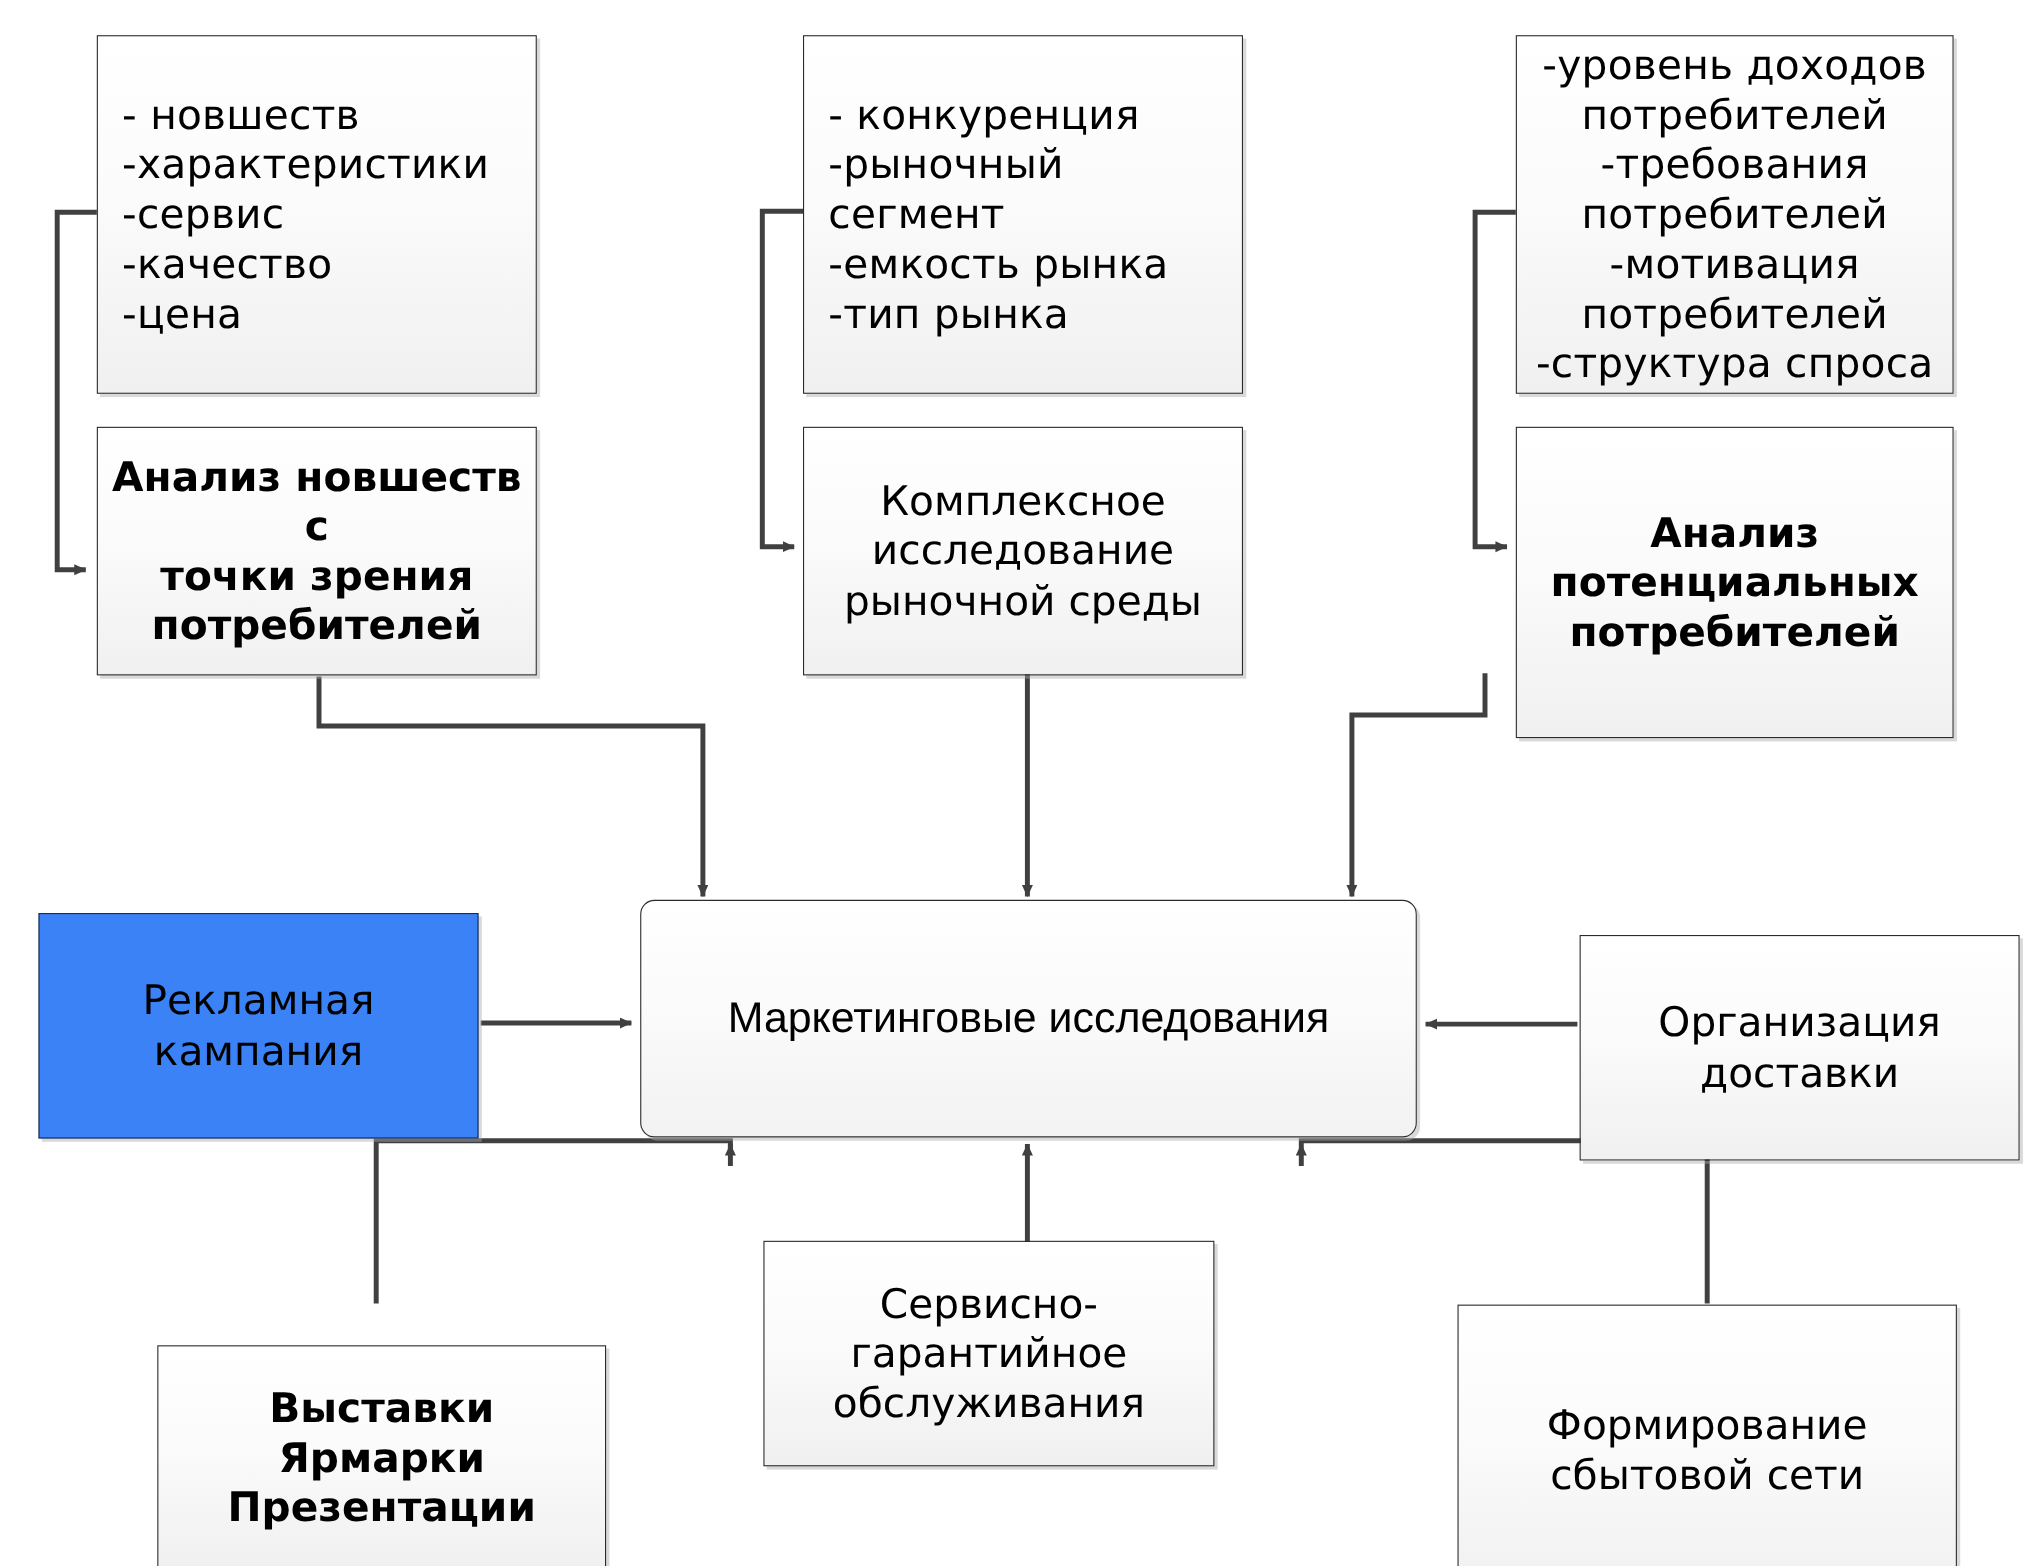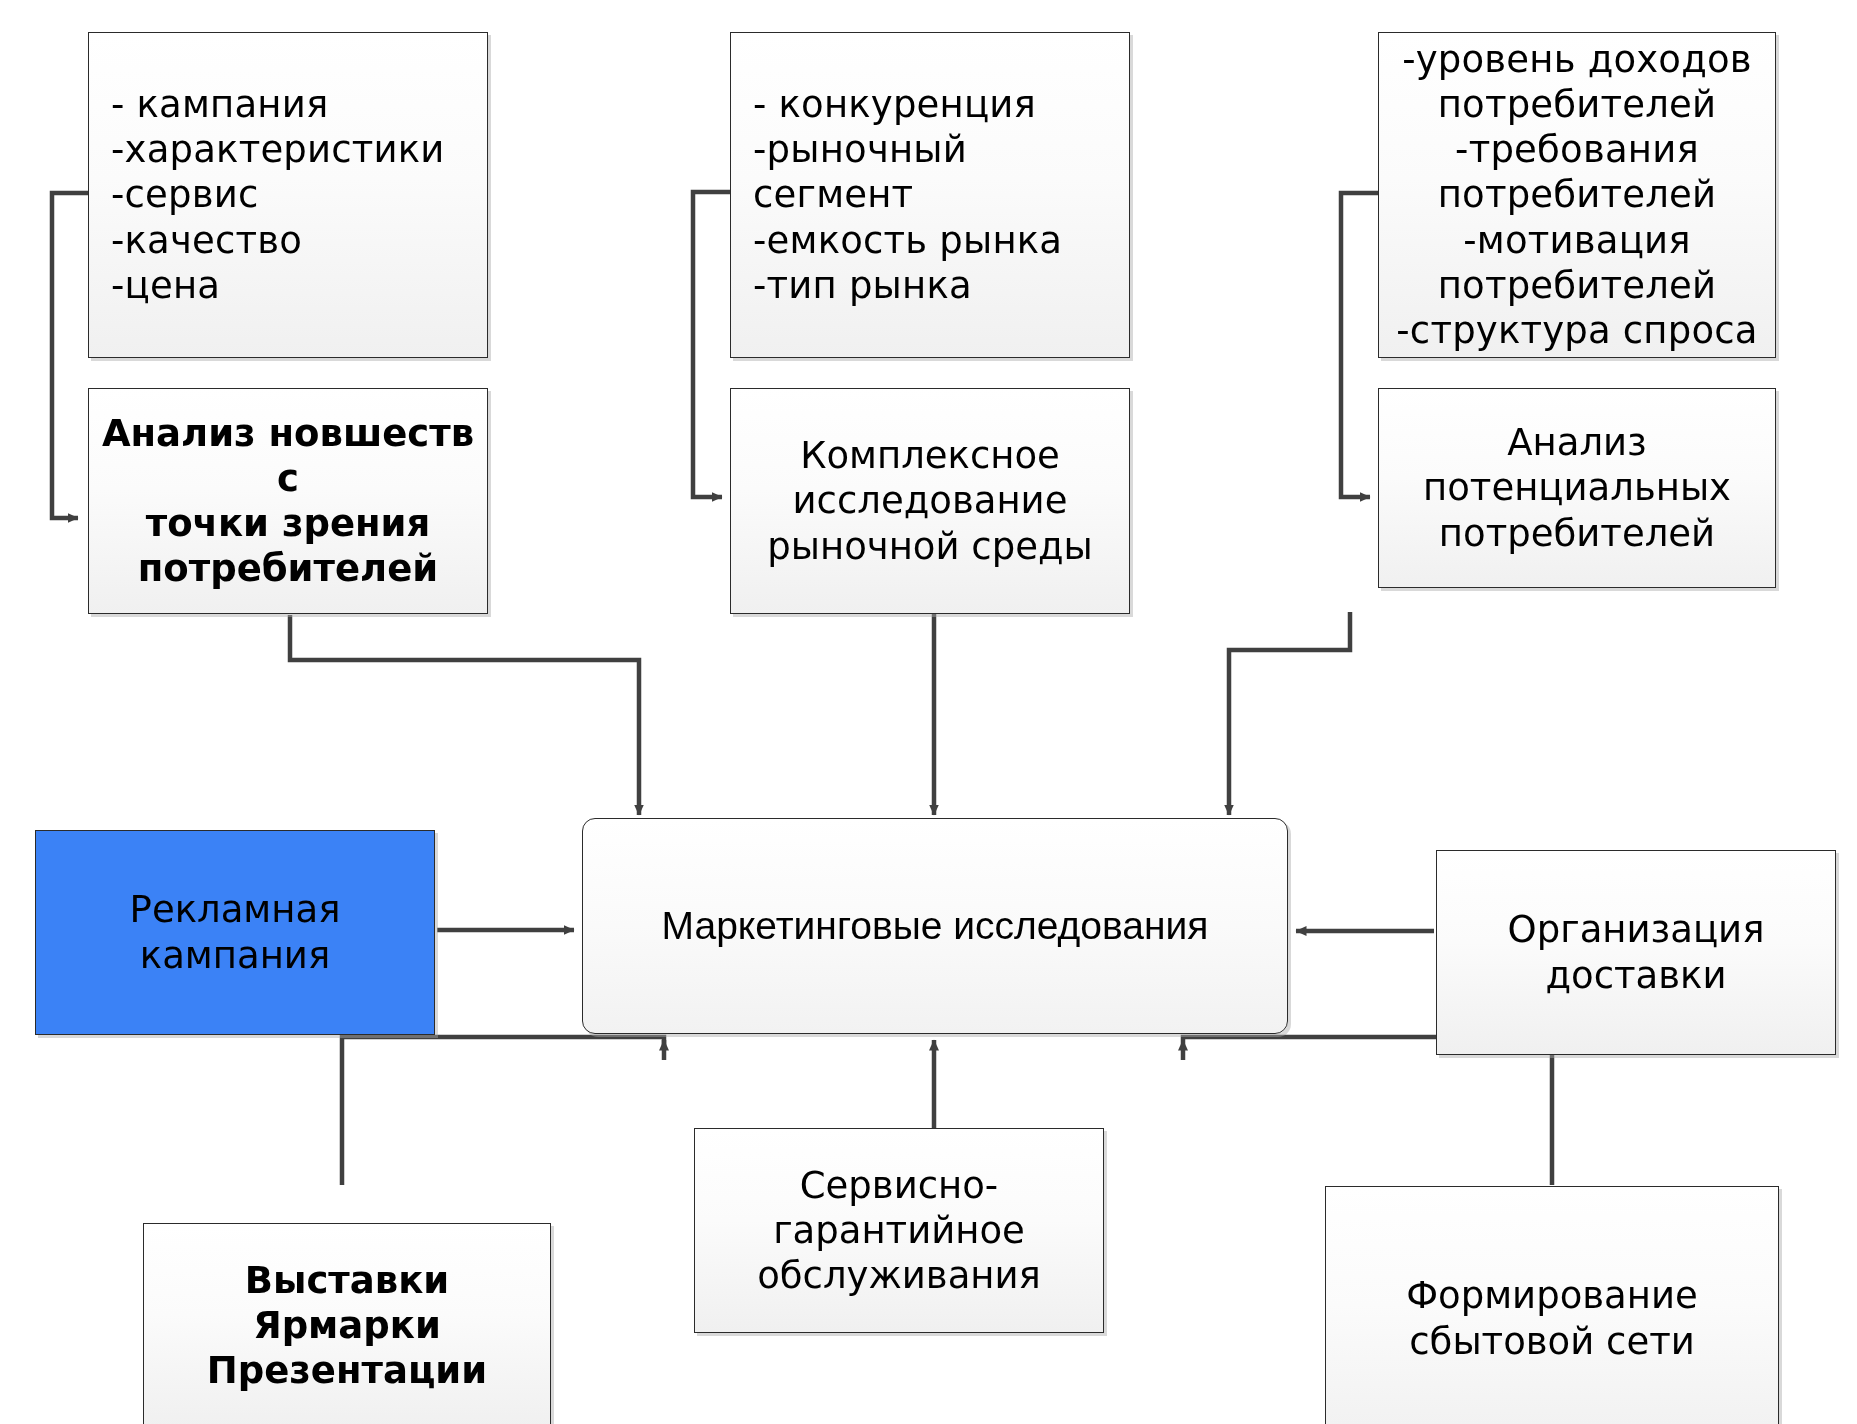--- a/index.html
+++ b/index.html
@@ -134,21 +134,21 @@
       <path d="M934,1185 L993,1185" fill="none" stroke="#404040" stroke-width="5"></path>
     </g>
 
     <g>
       <path d="M1552,1185 L1552,1037 L1183,1037 L1183,1040" fill="none" stroke="#404040" stroke-width="4.5"></path>
       <path d="M1183,1060 L1183,1040" fill="none" stroke="#404040" stroke-width="4.5" marker-end="url(#arrow)"></path>
     </g>
   </svg>
 
   <div class="node list-box" style="left:88px; top:32px; width:400px; height:326px;">
-    <span class="node-text">- кампания
+    <span class="node-text">- новшеств
 -характеристики
 -сервис
 -качество
 -цена</span>
   </div>
 
   <div class="node list-box" style="left:730px; top:32px; width:400px; height:326px;">
     <span class="node-text">- конкуренция
 -рыночный
 сегмент
@@ -171,21 +171,21 @@
 точки зрения
 потребителей</span>
   </div>
 
   <div class="node proc-box" style="left:730px; top:388px; width:400px; height:226px;">
     <span class="node-text">Комплексное
 исследование
 рыночной среды</span>
   </div>
 
-  <div class="node proc-box" style="left:1378px; top:388px; width:398px; height:200px;">
+  <div class="node proc-box" style="left:1378px; top:388px; width:398px; height:283px;font-weight:bold;">
     <span class="node-text">Анализ
 потенциальных
 потребителей</span>
   </div>
 
   <div class="node center-box" style="left:582px; top:818px; width:706px; height:216px;">
     <span class="node-text">Маркетинговые исследования</span>
   </div>
 
   <div class="node side-box white-fill" style="left:35px; top:830px; width:400px; height:205px;">

